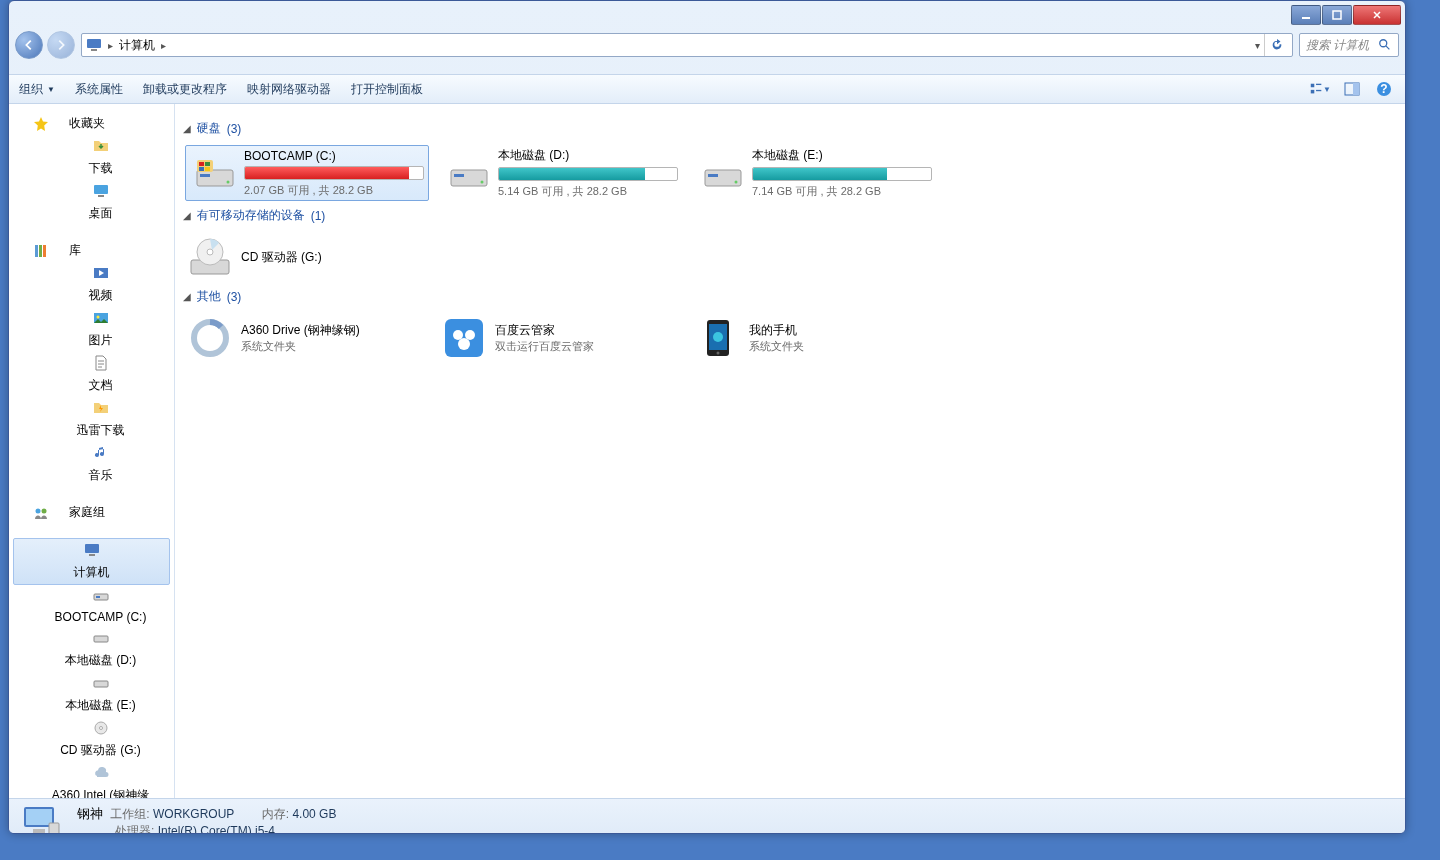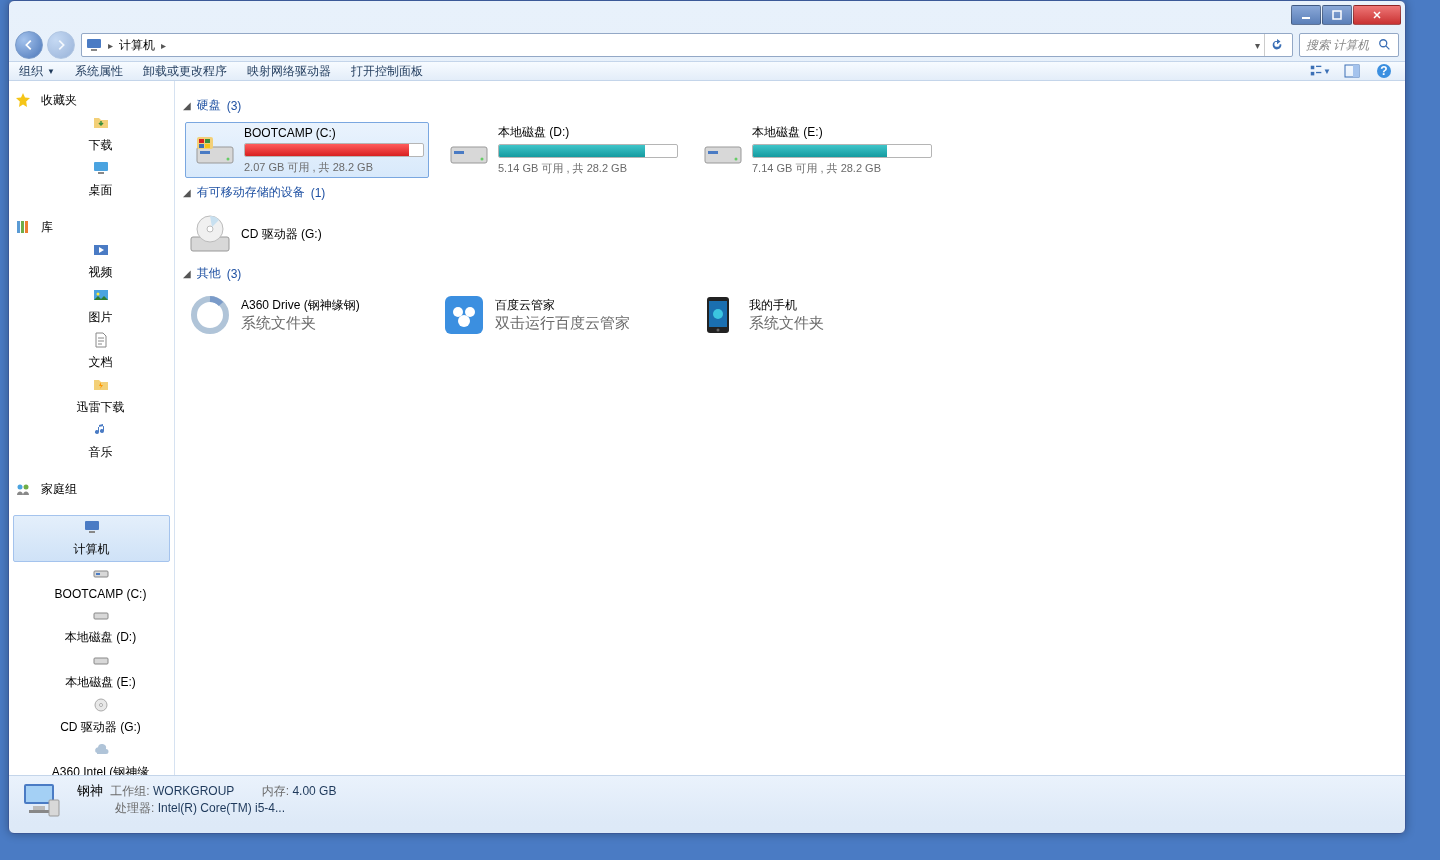--- a/index.html
+++ b/index.html
@@ -20,30 +20,30 @@
 .nav-btn svg { width: 14px; height: 14px; fill: #fff; }
 .breadcrumb { flex: 1; height: 24px; background: #fff; border: 1px solid #93a8c6; border-radius: 2px; display: flex; align-items: center; padding: 0 4px; gap: 6px; margin: 0 2px; }
 .breadcrumb .bc-icon { width: 16px; height: 16px; }
 .breadcrumb .bc-text { color: #000; }
 .breadcrumb .bc-arrow { color: #555; font-size: 10px; }
 .breadcrumb-tail { margin-left: auto; display: flex; align-items: center; gap: 4px; }
 .refresh-btn { width: 24px; height: 22px; display: flex; align-items: center; justify-content: center; border-left: 1px solid #ccc; }
 .search { width: 100px; height: 24px; background: #fff; border: 1px solid #93a8c6; border-radius: 2px; display: flex; align-items: center; padding: 7px 6px; justify-content: space-between; }
 .search span { color: #888; font-style: italic; }
 
-.toolbar { height: 20px; background: linear-gradient(#f7fbff, #e3edf9); border-top: 1px solid #c4d5ea; border-bottom: 1px solid #c4d5ea; display: flex; align-items: center; padding: 0 10px; gap: 20px; }
+.toolbar { height: 30px; background: linear-gradient(#f7fbff, #e3edf9); border-top: 1px solid #c4d5ea; border-bottom: 1px solid #c4d5ea; display: flex; align-items: center; padding: 0 10px; gap: 20px; margin-top: 13px; }
 .toolbar-item { color: #1e395b; cursor: pointer; display: flex; align-items: center; gap: 4px; }
 .toolbar-item .caret { font-size: 8px; }
 .toolbar-right { margin-left: auto; display: flex; gap: 10px; align-items: center; }
 .toolbar-iconbtn { width: 22px; height: 22px; display: flex; align-items: center; justify-content: center; cursor: pointer; }
 
 .body { display: flex; height: calc(100% - 28px - 32px - 30px - 48px); }
 .sidebar { width: 166px; background: #fff; border-right: 1px solid #d6e2f1; padding: 8px 0; overflow: hidden; }
 .tree-group { margin-bottom: 14px; }
-.tree-head { display: flex; gap: 10px; padding: 3px 6px; cursor: pointer; }
+.tree-head { display: flex; align-items: center; gap: 20px; padding: 3px 24px; cursor: pointer; }
 .tree-item { display: flex; align-items: center; gap: 6px; padding: 3px 10px 3px 28px; cursor: pointer; white-space: nowrap; overflow: hidden; flex-direction: column; }
 .tree-item.selected { background: linear-gradient(#e4effb, #cfe2f7); border: 1px solid #a4c3ed; border-radius: 2px; margin: 0 4px; padding-left: 24px; }
 .tree-icon { width: 16px; height: 16px; flex-shrink: 0; }
 
 .content { flex: 1; background: #fff; padding: 10px 6px; overflow: auto; }
 .group-header { display: flex; align-items: center; gap: 6px; color: #1e50a2; margin: 6px 0 8px 2px; cursor: pointer; }
 .group-header .tri { font-size: 10px; color: #555; }
 .drive-row { display: flex; gap: 10px; flex-wrap: wrap; margin-left: 4px; }
 .drive-item { width: 244px; height: 56px; display: flex; align-items: center; gap: 8px; padding: 4px 8px; border: 1px solid transparent; border-radius: 2px; cursor: pointer; }
 .drive-item.selected { border: 1px solid #7aa7e0; background: linear-gradient(#eaf3fd, #d8e9fb); }
@@ -52,21 +52,21 @@
 .drive-name { color: #000; margin-bottom: 3px; }
 .drive-bar { width: 180px; height: 14px; background: #fff; border: 1px solid #b5b5b5; border-radius: 2px; overflow: hidden; margin-bottom: 3px; }
 .drive-bar-fill { height: 100%; }
 .drive-bar.red .drive-bar-fill { background: linear-gradient(#ff5c5c, #d82020); }
 .drive-bar.teal .drive-bar-fill { background: linear-gradient(#3fc5c9, #159ba0); }
 .drive-status { color: #6b6b6b; font-size: 11px; }
 
 .other-item { width: 244px; display: flex; align-items: center; gap: 10px; padding: 4px; cursor: pointer; }
 .other-icon { width: 42px; height: 42px; flex-shrink: 0; display: flex; align-items: center; justify-content: center; }
 .other-text .t1 { color: #000; }
-.other-text .t2 { color: #6b6b6b; font-size: 15px; }
+.other-text .t2 { color: #6b6b6b; font-size: 11px; }
 
 .detailsbar { height: 48px; background: linear-gradient(#eaf2fc, #dde9f7); border-top: 1px solid #c4d5ea; display: flex; align-items: center; padding: 4px 12px; gap: 16px; }
 .details-icon { width: 40px; height: 40px; }
 .details-text { color: #3b5573; font-size: 11px; line-height: 1.4; }
 .details-text .dn { color: #000; font-size: 13px; font-weight: 500; margin-right: 4px; }
 .details-col { display: inline-block; margin-right: 24px; }
 .dl { color: #6b6b6b; }
 .dv { color: #1e395b; }
 
 

